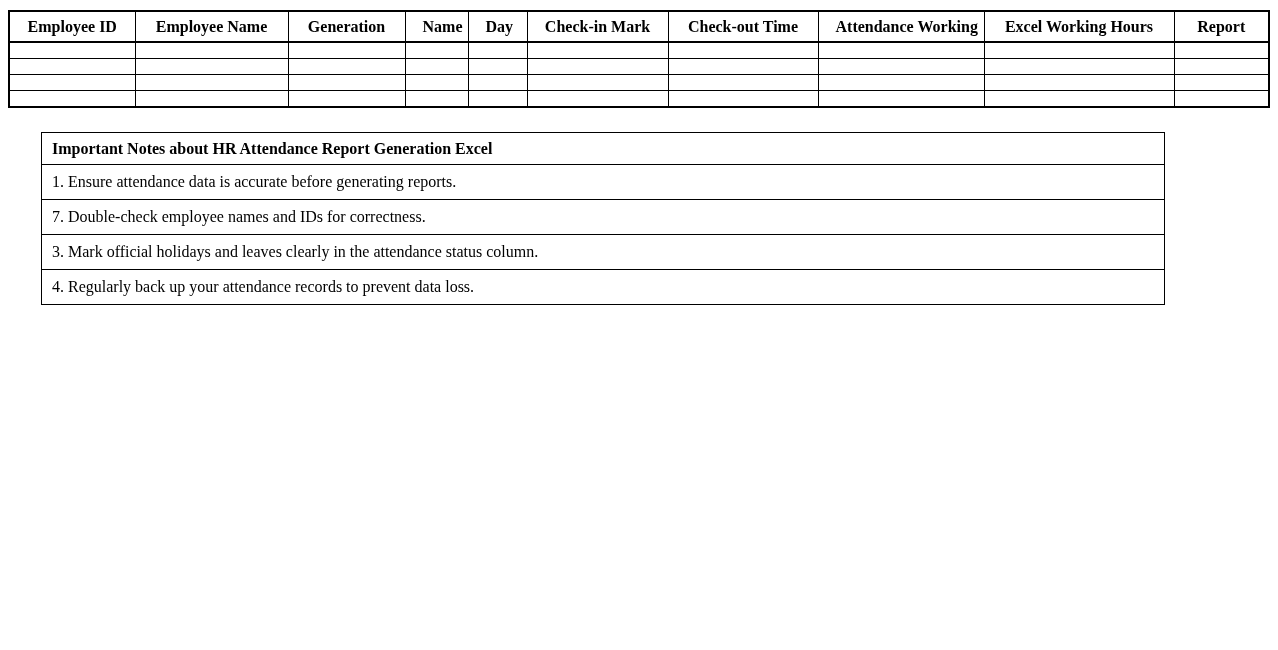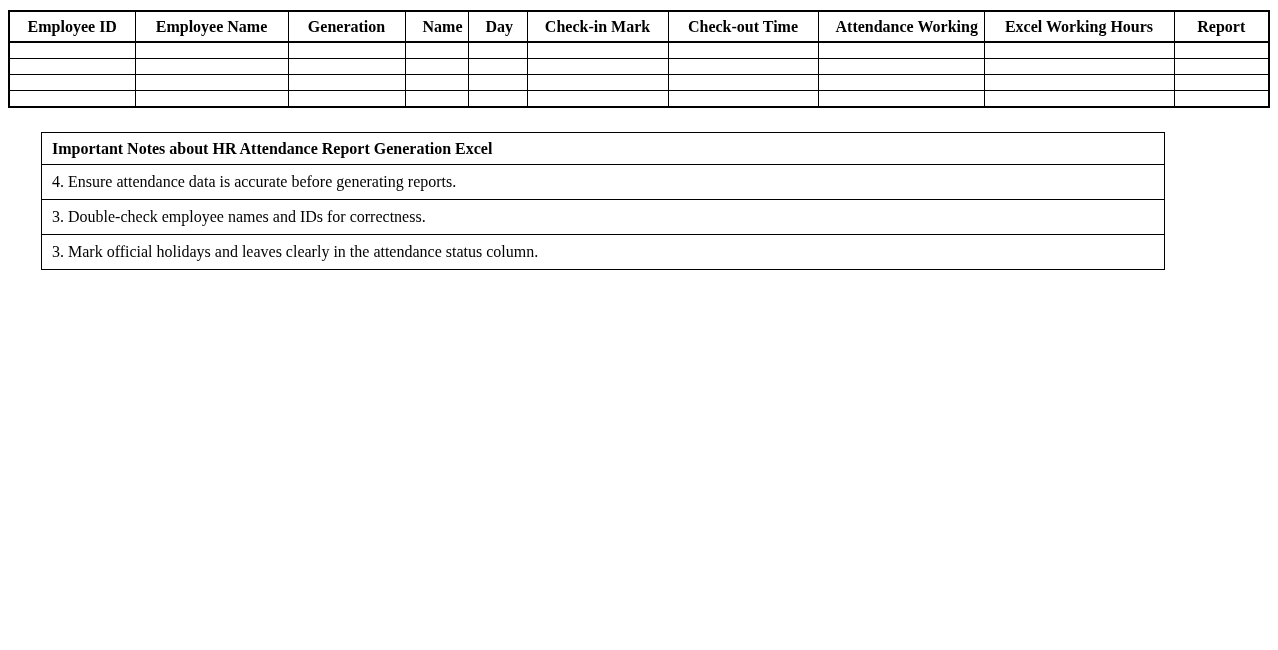--- a/index.html
+++ b/index.html
@@ -152,22 +152,25 @@
     </tr>
   </tbody>
 </table>
 
 <table class="notes-table">
   <tbody>
     <tr class="notes-title-row">
       <td>Important Notes about HR Attendance Report Generation Excel</td>
     </tr>
     <tr class="note-row">
-      <td>4. Ensure attendance data is accurate before generating reports.</td>
+      <td>1. Ensure attendance data is accurate before generating reports.</td>
     </tr>
     <tr class="note-row">
-      <td>3. Double-check employee names and IDs for correctness.</td>
+      <td>7. Double-check employee names and IDs for correctness.</td>
     </tr>
     <tr class="note-row">
       <td>3. Mark official holidays and leaves clearly in the attendance status column.</td>
+    </tr>
+    <tr class="note-row">
+      <td>4. Regularly back up your attendance records to prevent data loss.</td>
     </tr>
   </tbody>
 </table>
 
 </body></html>

